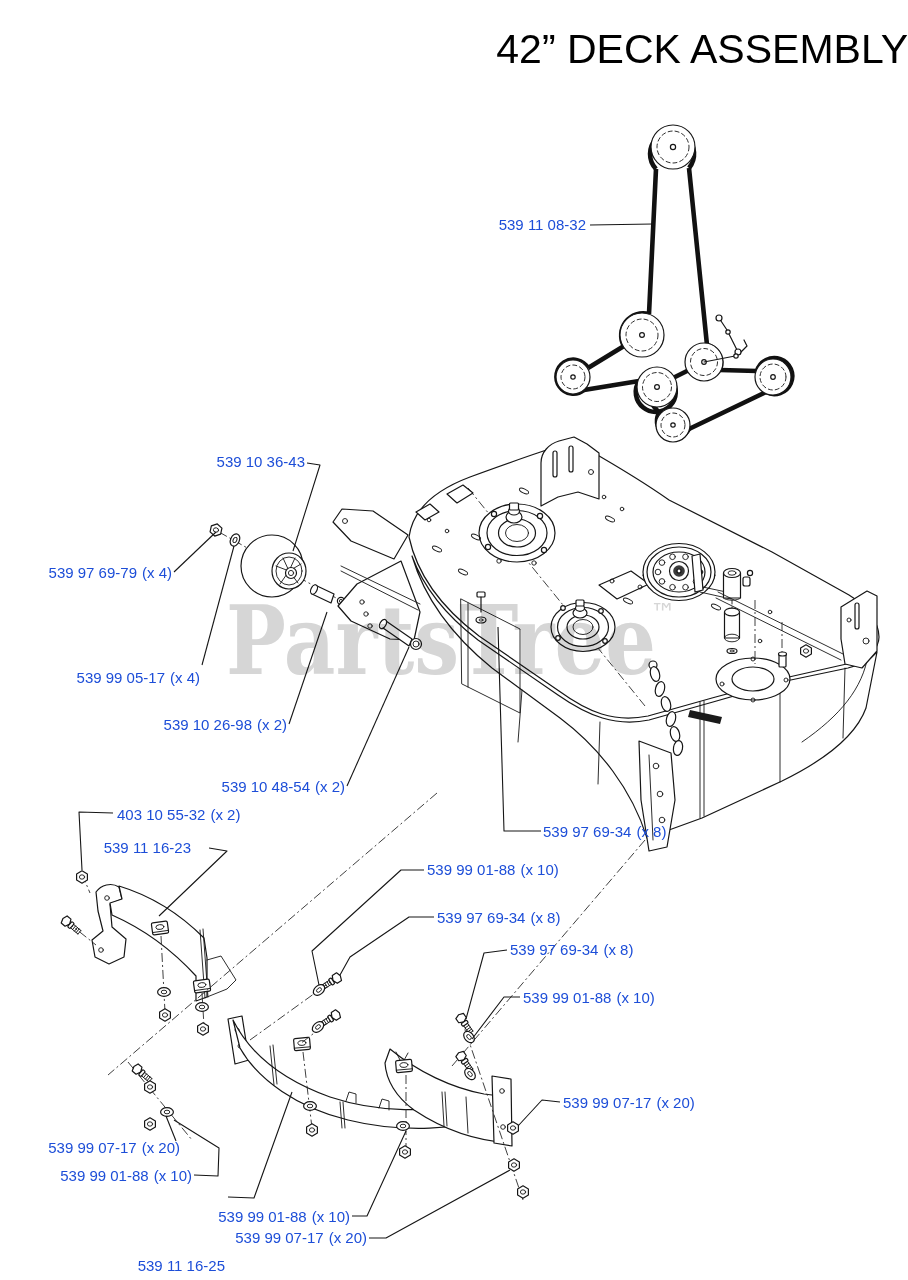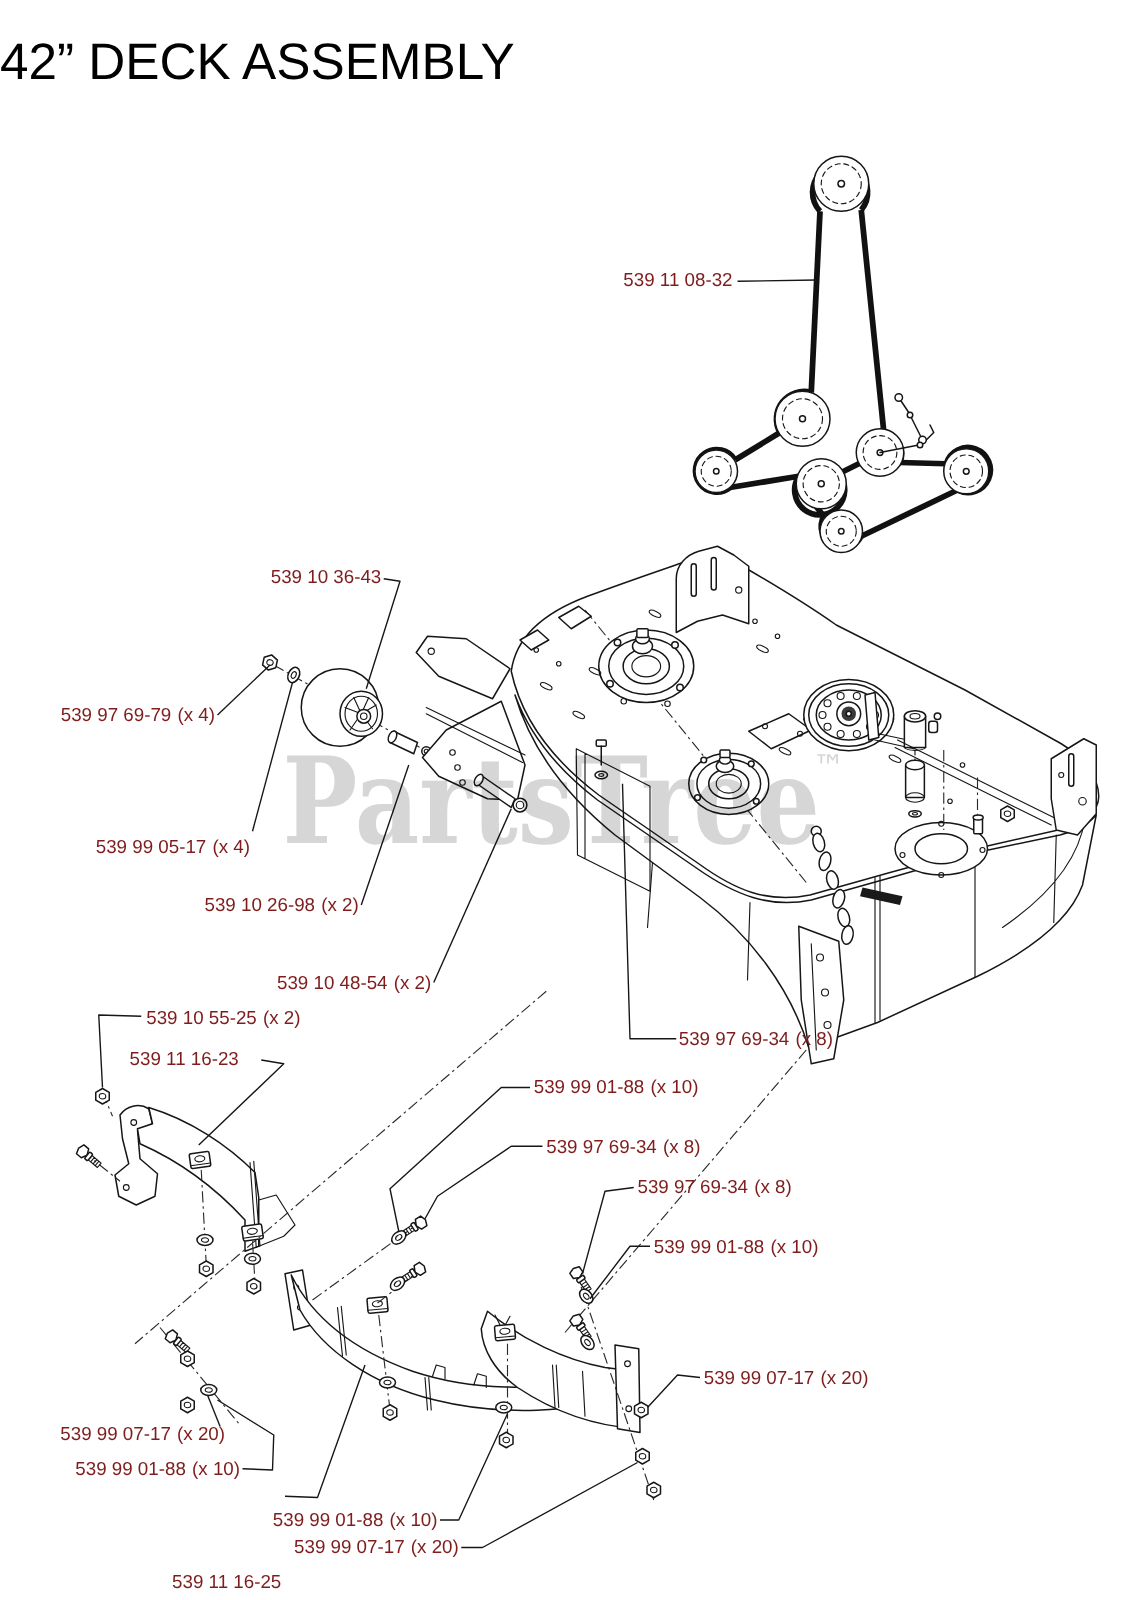--- a/index.html
+++ b/index.html
@@ -1,28 +1,28 @@
 <!DOCTYPE html>
 <html><head>
 <meta charset="utf-8">
 <style>
   html,body{margin:0;padding:0;background:#fff;}
   #page{position:relative;width:908px;height:1280px;background:#fff;overflow:hidden;
         font-family:"Liberation Sans",sans-serif;color:#111;}
-  #title{position:absolute;top:26px;left:0;right:0;text-align:left;
+  #title{position:absolute;top:26px;left:0;right:0;text-align:right;
          font-size:41px;line-height:46px;letter-spacing:0;color:#000;}
   svg{position:absolute;left:0;top:0;}
   .ln{stroke:#161616;fill:none;stroke-width:1.2;stroke-linejoin:round;stroke-linecap:round;}
   .fw{stroke:#161616;fill:#fff;stroke-width:1.2;stroke-linejoin:round;}
   .thin{stroke-width:0.9;}
   .fat{stroke:#111;fill:none;stroke-width:4.6;stroke-linecap:butt;}
   .dash{stroke-dasharray:4 3;}
   .cl{stroke:#2a2a2a;fill:none;stroke-width:0.9;stroke-dasharray:9 3 2 3;}
   .leader{stroke:#161616;fill:none;stroke-width:1.1;stroke-linejoin:round;}
-  .lbl{position:absolute;white-space:nowrap;font-size:15px;line-height:20px;color:#7f1d1d;}
+  .lbl{position:absolute;white-space:nowrap;font-size:15px;line-height:20px;color:#1d4ed8;}
   .lbl .qty{font-weight:400;margin-left:5px;}
   .lbl .qty:empty{display:none;}
   #wm{mix-blend-mode:multiply;}
 </style>
 </head>
 <body>
 
 <div id="page">
 
   <div id="title">42” DECK ASSEMBLY</div>
@@ -380,21 +380,21 @@
       <text x="650" y="622" font-family="DejaVu Sans, sans-serif" font-size="26" fill="#d6d6d6">™</text>
     </g>
   </svg>
 
   <div class="lbl" style="right:322px;top:215px"><span class="num">539 11 08-32</span></div>
   <div class="lbl" style="right:603px;top:452px"><span class="num">539 10 36-43</span></div>
   <div class="lbl" style="right:736px;top:563px"><span class="num">539 97 69-79</span><span class="qty">(x 4)</span></div>
   <div class="lbl" style="right:708px;top:668px"><span class="num">539 99 05-17</span><span class="qty">(x 4)</span></div>
   <div class="lbl" style="right:621px;top:715px"><span class="num">539 10 26-98</span><span class="qty">(x 2)</span></div>
   <div class="lbl" style="right:563px;top:777px"><span class="num">539 10 48-54</span><span class="qty">(x 2)</span></div>
-  <div class="lbl" style="left:117px;top:805px"><span class="num">539 10 55-25</span><span class="qty">(x 2)</span></div>
+  <div class="lbl" style="left:117px;top:805px"><span class="num">403 10 55-32</span><span class="qty">(x 2)</span></div>
   <div class="lbl" style="right:717px;top:838px"><span class="num">539 11 16-23</span></div>
   <div class="lbl" style="left:543px;top:822px"><span class="num">539 97 69-34</span><span class="qty">(x 8)</span></div>
   <div class="lbl" style="left:427px;top:860px"><span class="num">539 99 01-88</span><span class="qty">(x 10)</span></div>
   <div class="lbl" style="left:437px;top:908px"><span class="num">539 97 69-34</span><span class="qty">(x 8)</span></div>
   <div class="lbl" style="left:510px;top:940px"><span class="num">539 97 69-34</span><span class="qty">(x 8)</span></div>
   <div class="lbl" style="left:523px;top:988px"><span class="num">539 99 01-88</span><span class="qty">(x 10)</span></div>
   <div class="lbl" style="left:563px;top:1093px"><span class="num">539 99 07-17</span><span class="qty">(x 20)</span></div>
   <div class="lbl" style="right:728px;top:1138px"><span class="num">539 99 07-17</span><span class="qty">(x 20)</span></div>
   <div class="lbl" style="right:716px;top:1166px"><span class="num">539 99 01-88</span><span class="qty">(x 10)</span></div>
   <div class="lbl" style="right:683px;top:1256px"><span class="num">539 11 16-25</span></div>

